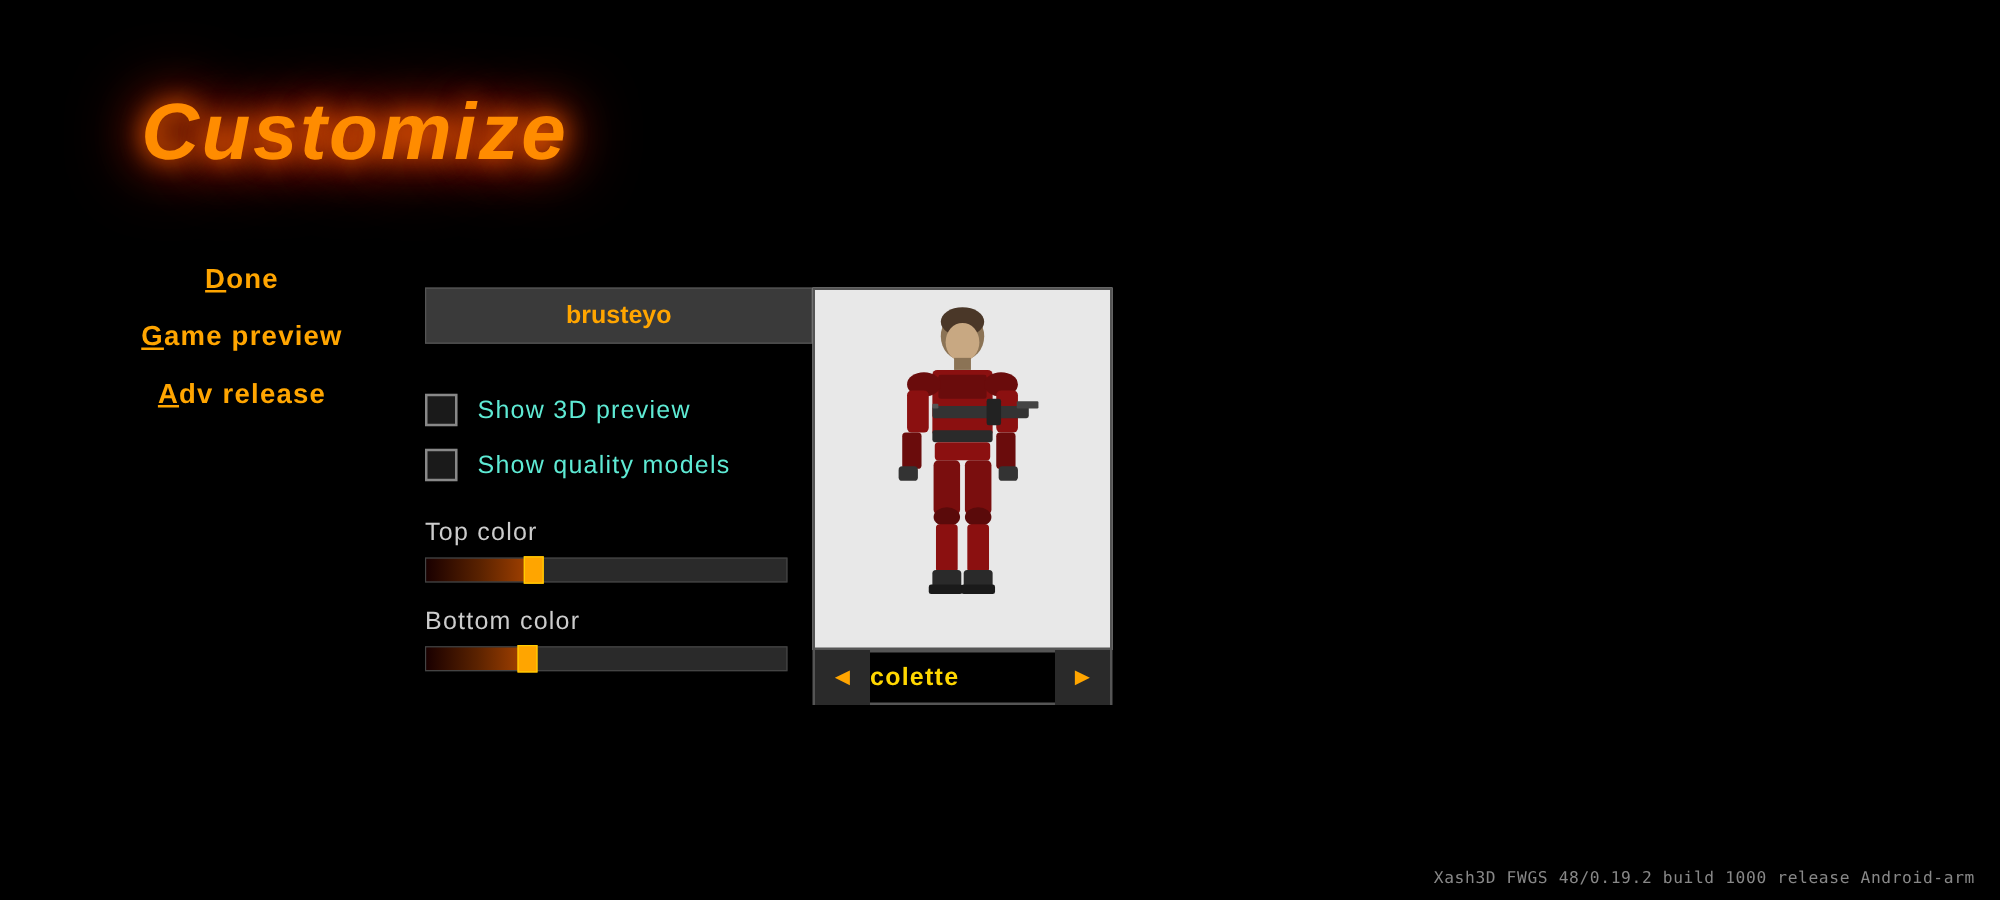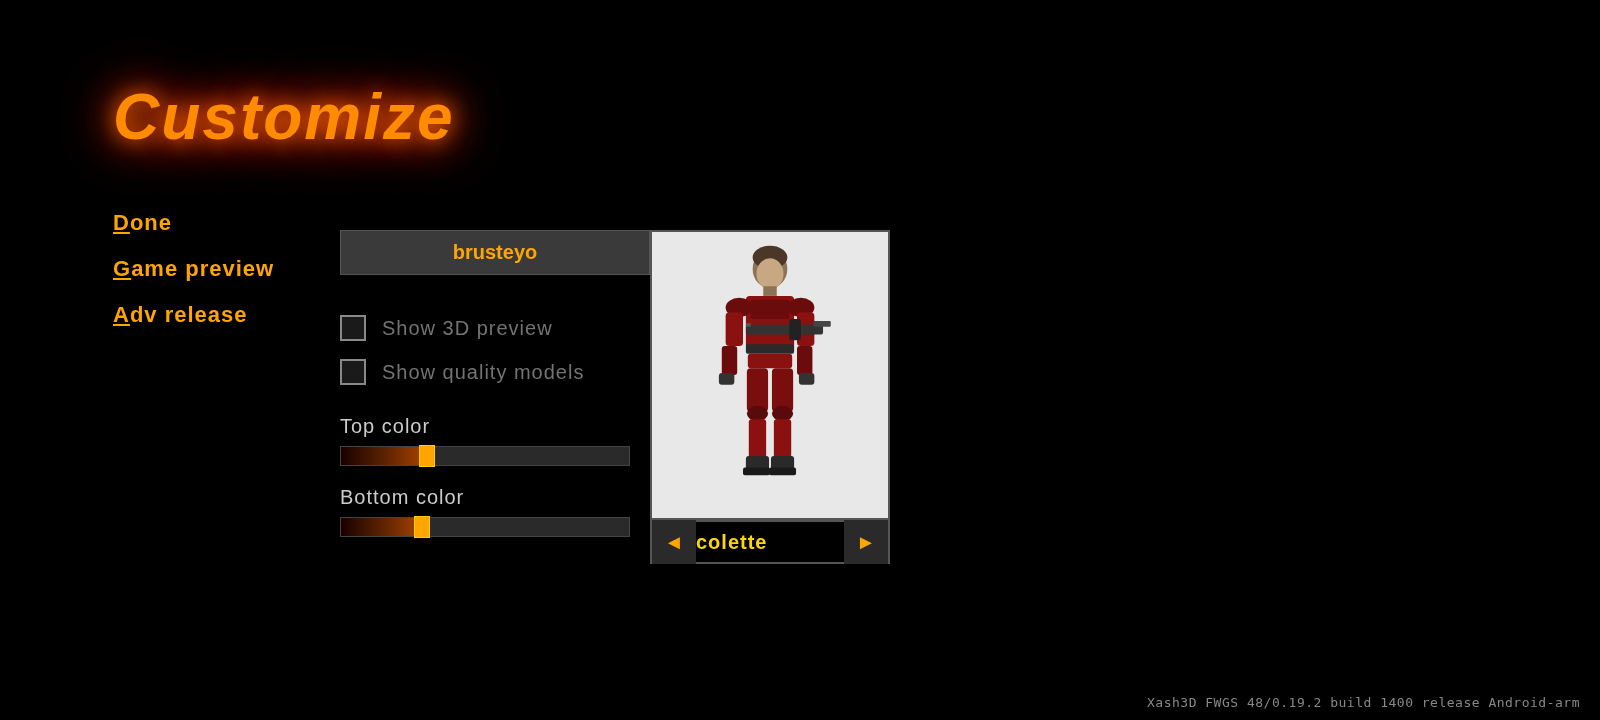--- a/index.html
+++ b/index.html
@@ -8,37 +8,38 @@
       width: 1600px;
       height: 720px;
       background: #000;
       font-family: 'Arial', sans-serif;
       overflow: hidden;
       color: #fff;
     }
 
     .page-title {
       position: absolute;
-      top: 80px;
+      top: 68px;
       left: 113px;
       font-size: 64px;
       font-weight: bold;
       color: #ff8c00;
       text-shadow: 0 0 20px #ff6600, 0 0 40px #ff4400, 0 0 60px #ff2200;
       letter-spacing: 2px;
       font-style: italic;
     }
 
     .sidebar {
       position: absolute;
       top: 210px;
       left: 113px;
       display: flex;
       flex-direction: column;
       gap: 20px;
+      text-align: center;
     }
 
     .sidebar-item {
       color: #ffa500;
       font-size: 22px;
       font-weight: bold;
       cursor: pointer;
       text-decoration: none;
       letter-spacing: 1px;
     }
@@ -82,21 +83,21 @@
     .checkbox {
       width: 26px;
       height: 26px;
       border: 2px solid #888;
       background: #1a1a1a;
       flex-shrink: 0;
       cursor: pointer;
     }
 
     .checkbox-label {
-      color: #737373;
+      color: #5eead4;
       font-size: 20px;
       letter-spacing: 1px;
     }
 
     .color-section {
       margin-top: 10px;
     }
 
     .color-label {
       color: #ccc;
@@ -309,13 +310,13 @@
     </svg>
   </div>
 
   <div class="character-nav">
     <button class="nav-arrow">◄</button>
     <div class="character-name">colette</div>
     <button class="nav-arrow">►</button>
   </div>
 </div>
 
-<div class="version-info">Xash3D FWGS 48/0.19.2 build 1400 release Android-arm</div>
+<div class="version-info">Xash3D FWGS 48/0.19.2 build 1000 release Android-arm</div>
 
 </body></html>

